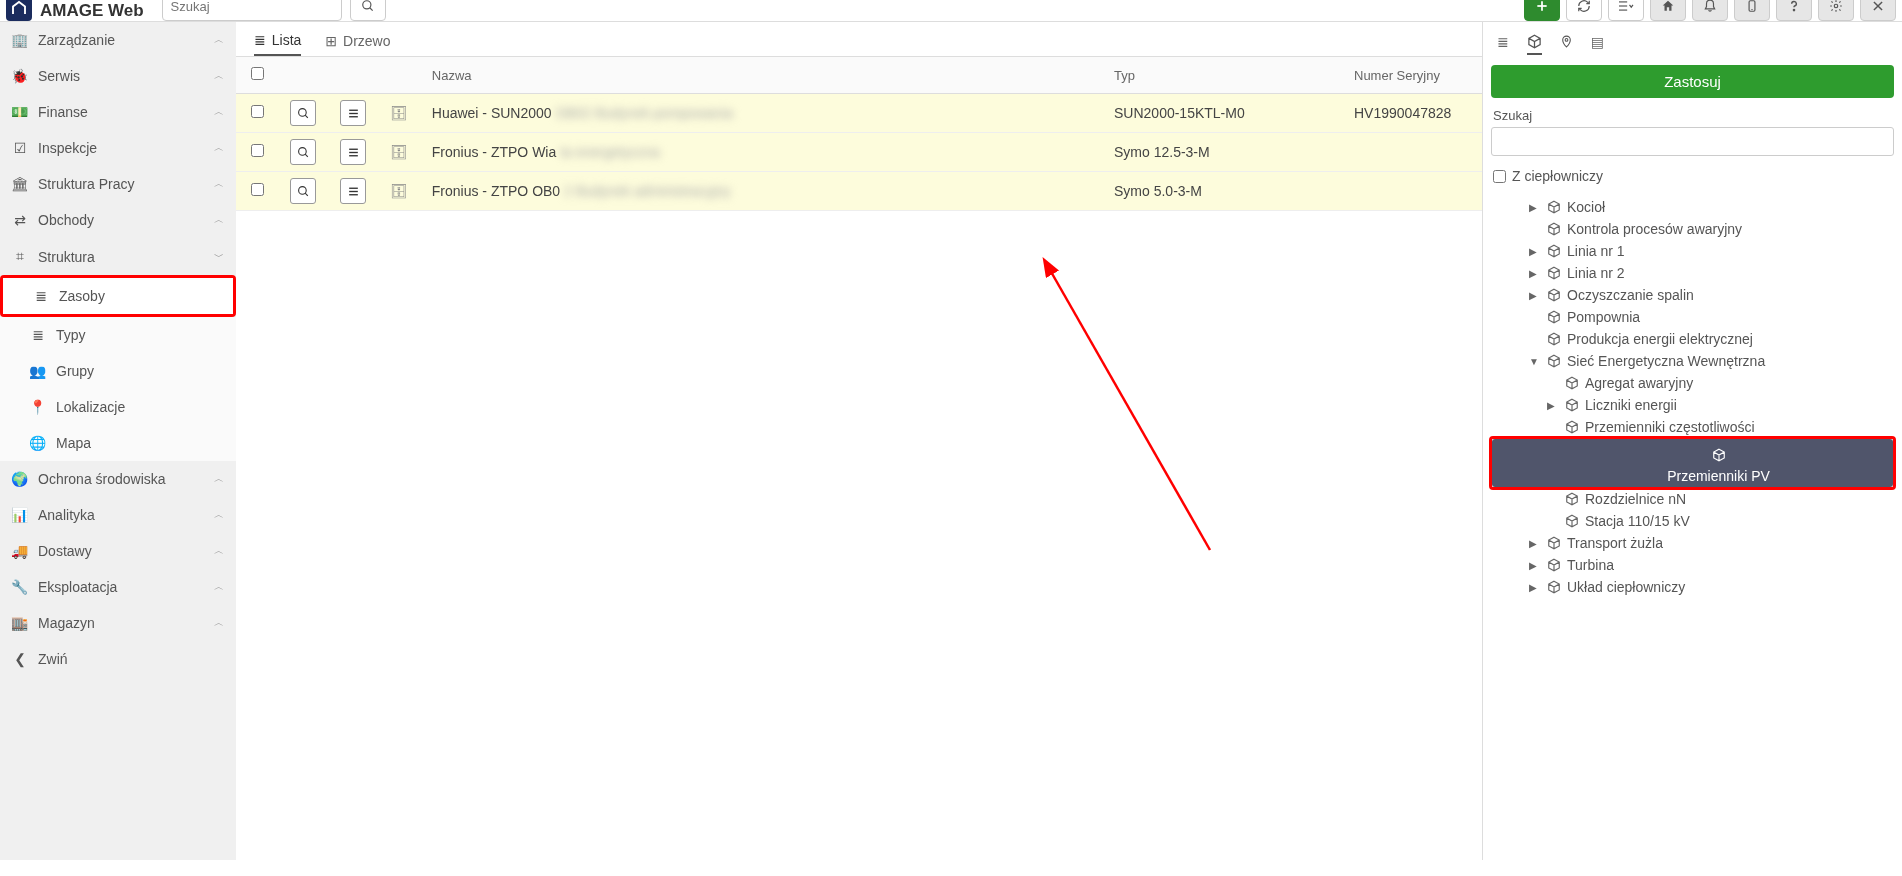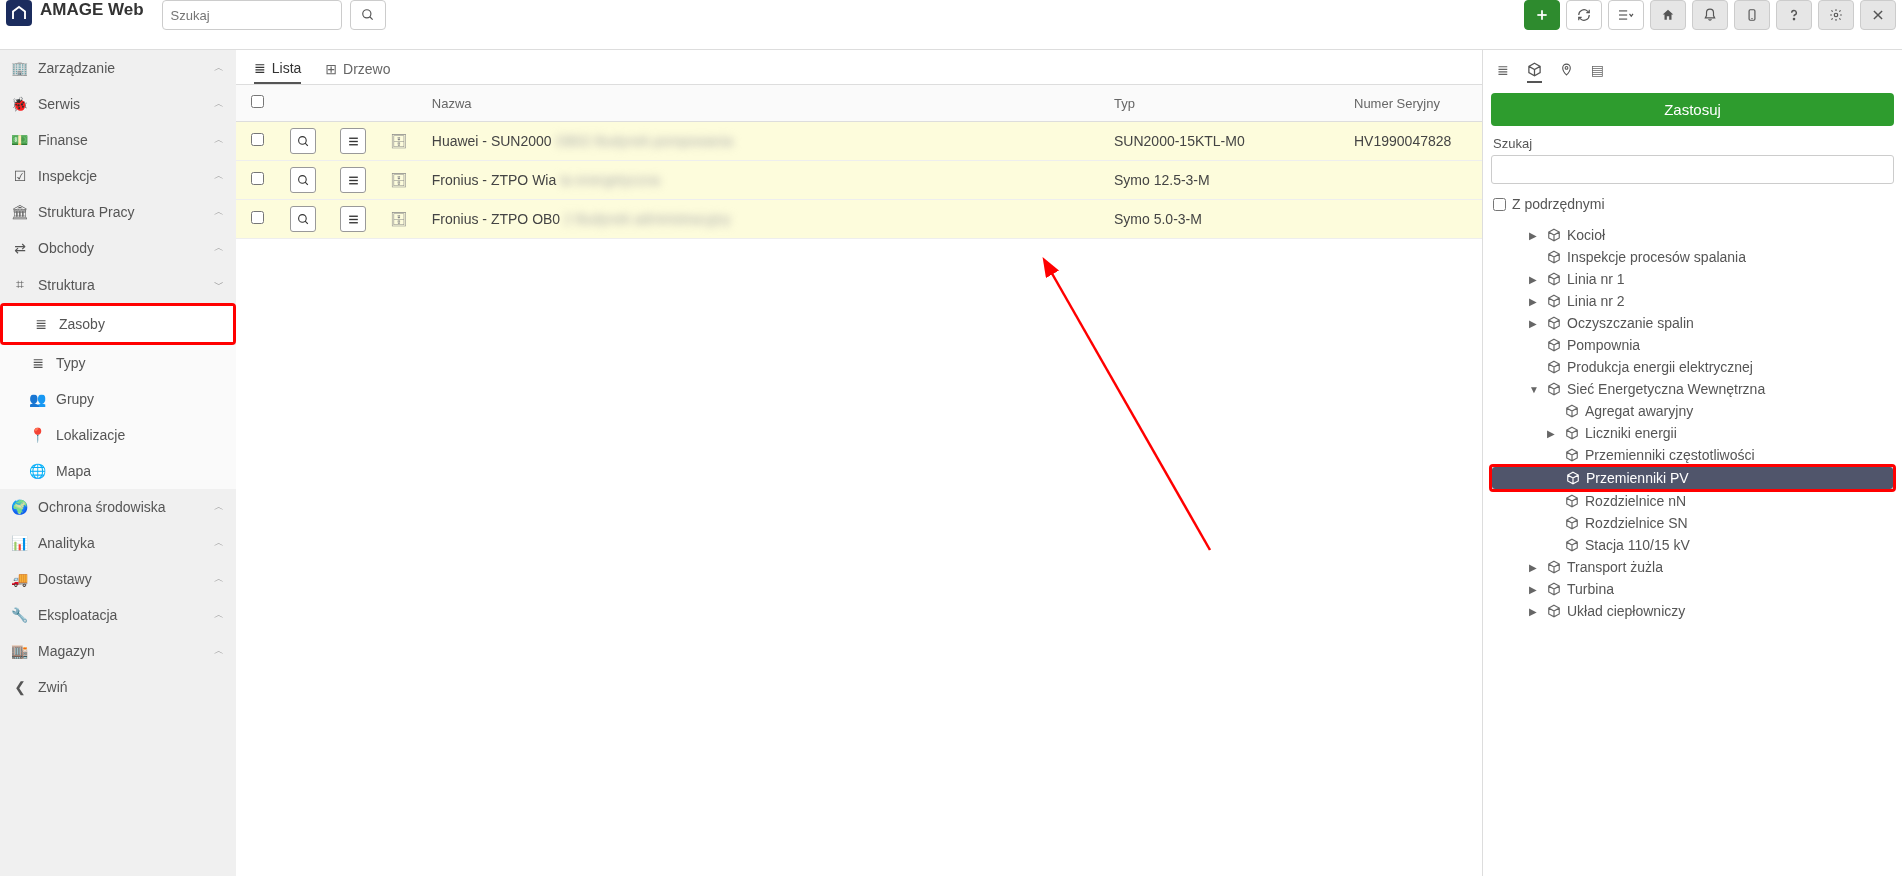--- a/index.html
+++ b/index.html
@@ -1,19 +1,19 @@
 <!DOCTYPE html>
 <html><head>
 <meta charset="utf-8">
 <style>
 * { box-sizing: border-box; margin: 0; padding: 0; font-family: Arial, sans-serif; }
 body { font-size: 14px; color: #444; background: #fff; overflow: hidden; }
 
 
-.header { height: 50px; display: flex; align-items: flex-start; padding: 0 6px; border-bottom: 1px solid #ddd; gap: 8px; }
+.header { height: 22px; display: flex; align-items: flex-end; padding: 0 6px; border-bottom: 1px solid #ddd; gap: 8px; }
 .logo { width: 26px; height: 26px; background: #1b2c5e; border-radius: 4px; display: flex; align-items: center; justify-content: center; }
 .logo svg { width: 18px; height: 18px; }
 .app-title { font-weight: bold; font-size: 17px; color: #333; }
 .search-box { margin-left: 10px; }
 .search-box input { width: 180px; height: 30px; border: 1px solid #ccc; border-radius: 4px; padding: 0 8px; font-size: 13px; }
 .search-btn { width: 36px; height: 30px; border: 1px solid #ccc; border-radius: 4px; background: #fff; cursor: pointer; display: flex; align-items: center; justify-content: center; }
 .header-right { margin-left: auto; display: flex; gap: 6px; }
 .header-btn { width: 36px; height: 30px; border: 1px solid #ccc; border-radius: 4px; background: #fff; cursor: pointer; display: flex; align-items: center; justify-content: center; color: #555; }
 .header-btn.green { background: #2e8b2e; border-color: #2e8b2e; color: #fff; }
 .header-btn.gray { background: #e6e6e6; }
@@ -54,21 +54,21 @@
 .panel-tab { cursor: pointer; color: #666; padding-bottom: 4px; }
 .panel-tab.active { border-bottom: 2px solid #555; color: #333; }
 .apply-btn { width: 100%; background: #2e9c2e; color: #fff; border: none; border-radius: 4px; padding: 8px; font-size: 15px; cursor: pointer; }
 .panel-label { margin: 10px 2px 4px; color: #555; font-size: 13px; }
 .panel-input { width: 100%; border: 1px solid #ccc; border-radius: 3px; padding: 6px; }
 .checkbox-row { display: flex; align-items: center; gap: 6px; margin: 12px 2px; color: #555; }
 .tree { margin-top: 4px; }
 .tree-item { display: flex; align-items: center; gap: 6px; padding: 3px 4px; cursor: pointer; color: #555; font-size: 14px; }
 .tree-item .caret { width: 12px; font-size: 10px; color: #666; }
 .tree-item .pkg { display: inline-flex; }
-.tree-item.selected { background: #50556b; color: #fff; border-radius: 3px; }
+.tree-item.selected { background: #50556b; color: #fff; border-radius: 3px; flex-direction: column; }
 .tree-item.selected .pkg svg { stroke: #fff; }
 .indent-0 { padding-left: 38px; }
 .indent-1 { padding-left: 56px; }
 .highlight-red-tree { border: 3px solid red; border-radius: 4px; margin: -2px; }
 
 
 .arrow { position: absolute; pointer-events: none; }
 
 svg { display: block; }
 </style>
@@ -352,40 +352,40 @@
               <circle cx="12" cy="9" r="2.5"></circle>
             </svg>
           </span>
         <span class="panel-tab">▤</span>
       </div>
       <button class="apply-btn">Zastosuj</button>
       <div class="panel-label">Szukaj</div>
       <input class="panel-input" type="text" style="">
       <div class="checkbox-row">
         <input type="checkbox" style="">
-        <span>Z podrzędnymi</span>
+        <span>Z ciepłowniczy</span>
       </div>
       <div class="tree" id="tree">
           <div class="tree-item indent-0">
             <span class="caret">▶</span>
             <span class="pkg">
               <svg width="14" height="14" viewBox="0 0 24 24" fill="none" stroke="#666" stroke-width="2">
                 <path d="M12 2 L21 7 L21 17 L12 22 L3 17 L3 7 Z M3 7 L12 12 L21 7 M12 12 V22"></path>
               </svg>
             </span>
             <span>Kocioł</span>
           </div>
           <div class="tree-item indent-0">
             <span class="caret"></span>
             <span class="pkg">
               <svg width="14" height="14" viewBox="0 0 24 24" fill="none" stroke="#666" stroke-width="2">
                 <path d="M12 2 L21 7 L21 17 L12 22 L3 17 L3 7 Z M3 7 L12 12 L21 7 M12 12 V22"></path>
               </svg>
             </span>
-            <span>Inspekcje procesów spalania</span>
+            <span>Kontrola procesów awaryjny</span>
           </div>
           <div class="tree-item indent-0">
             <span class="caret">▶</span>
             <span class="pkg">
               <svg width="14" height="14" viewBox="0 0 24 24" fill="none" stroke="#666" stroke-width="2">
                 <path d="M12 2 L21 7 L21 17 L12 22 L3 17 L3 7 Z M3 7 L12 12 L21 7 M12 12 V22"></path>
               </svg>
             </span>
             <span>Linia nr 1</span>
           </div>
@@ -481,29 +481,20 @@
             </span>
             <span>Rozdzielnice nN</span>
           </div>
           <div class="tree-item indent-1">
             <span class="caret"></span>
             <span class="pkg">
               <svg width="14" height="14" viewBox="0 0 24 24" fill="none" stroke="#666" stroke-width="2">
                 <path d="M12 2 L21 7 L21 17 L12 22 L3 17 L3 7 Z M3 7 L12 12 L21 7 M12 12 V22"></path>
               </svg>
             </span>
-            <span>Rozdzielnice SN</span>
-          </div>
-          <div class="tree-item indent-1">
-            <span class="caret"></span>
-            <span class="pkg">
-              <svg width="14" height="14" viewBox="0 0 24 24" fill="none" stroke="#666" stroke-width="2">
-                <path d="M12 2 L21 7 L21 17 L12 22 L3 17 L3 7 Z M3 7 L12 12 L21 7 M12 12 V22"></path>
-              </svg>
-            </span>
             <span>Stacja 110/15 kV</span>
           </div>
           <div class="tree-item indent-0">
             <span class="caret">▶</span>
             <span class="pkg">
               <svg width="14" height="14" viewBox="0 0 24 24" fill="none" stroke="#666" stroke-width="2">
                 <path d="M12 2 L21 7 L21 17 L12 22 L3 17 L3 7 Z M3 7 L12 12 L21 7 M12 12 V22"></path>
               </svg>
             </span>
             <span>Transport żużla</span>

